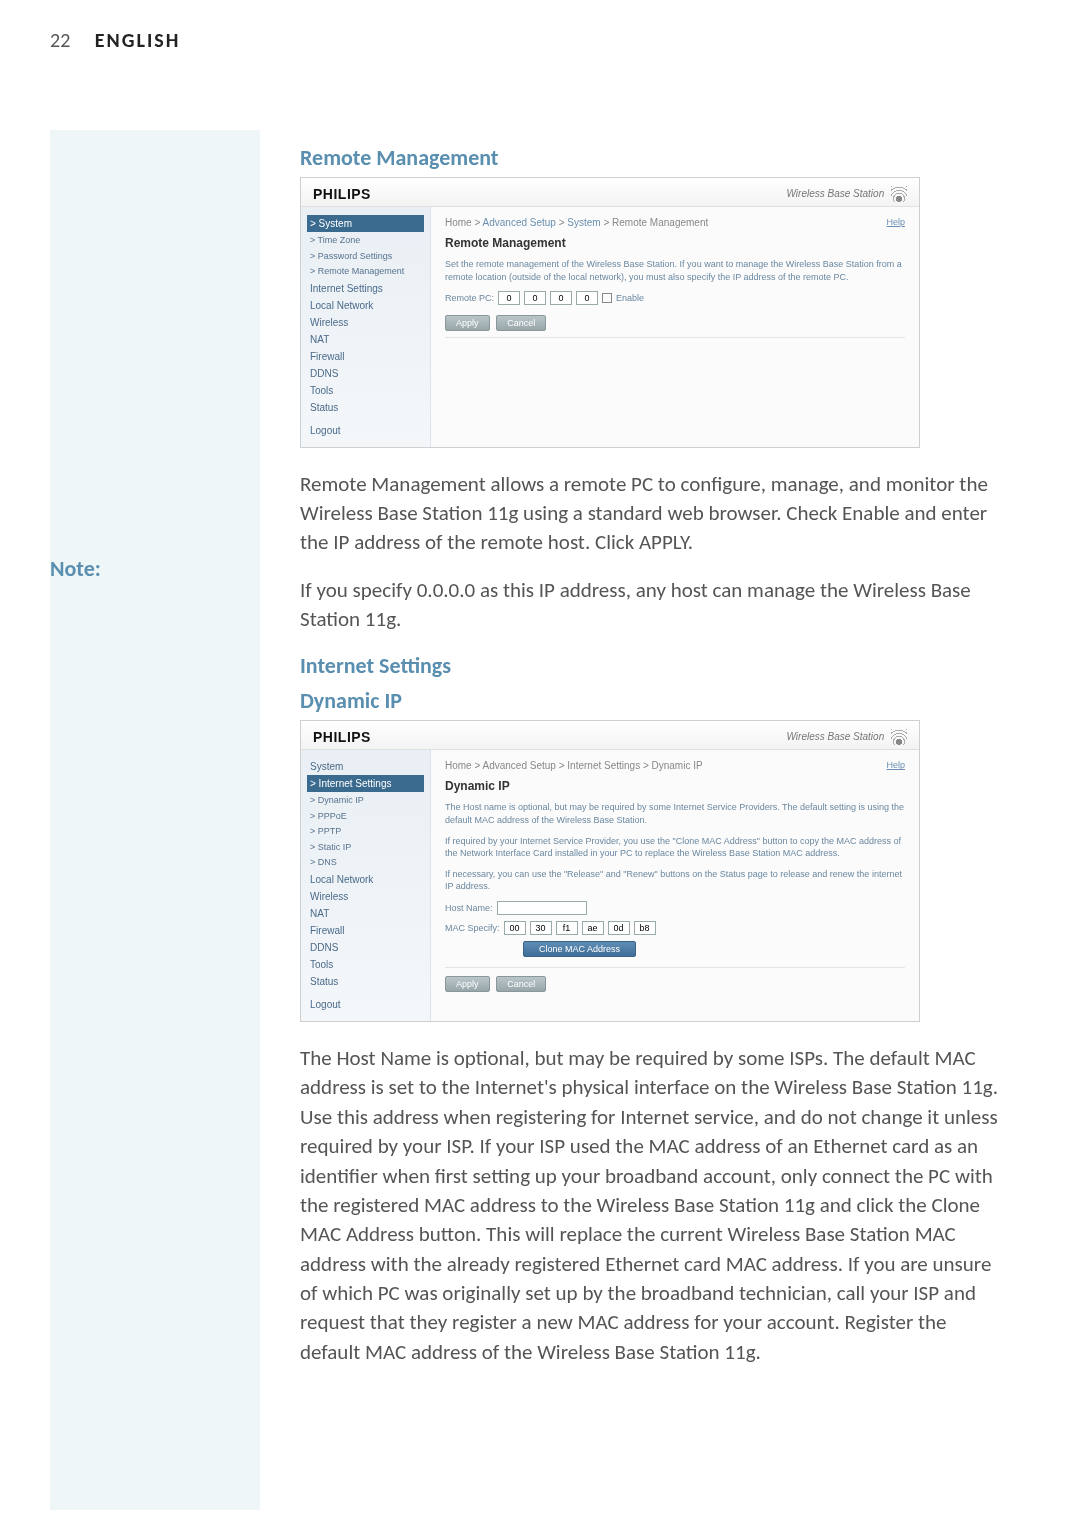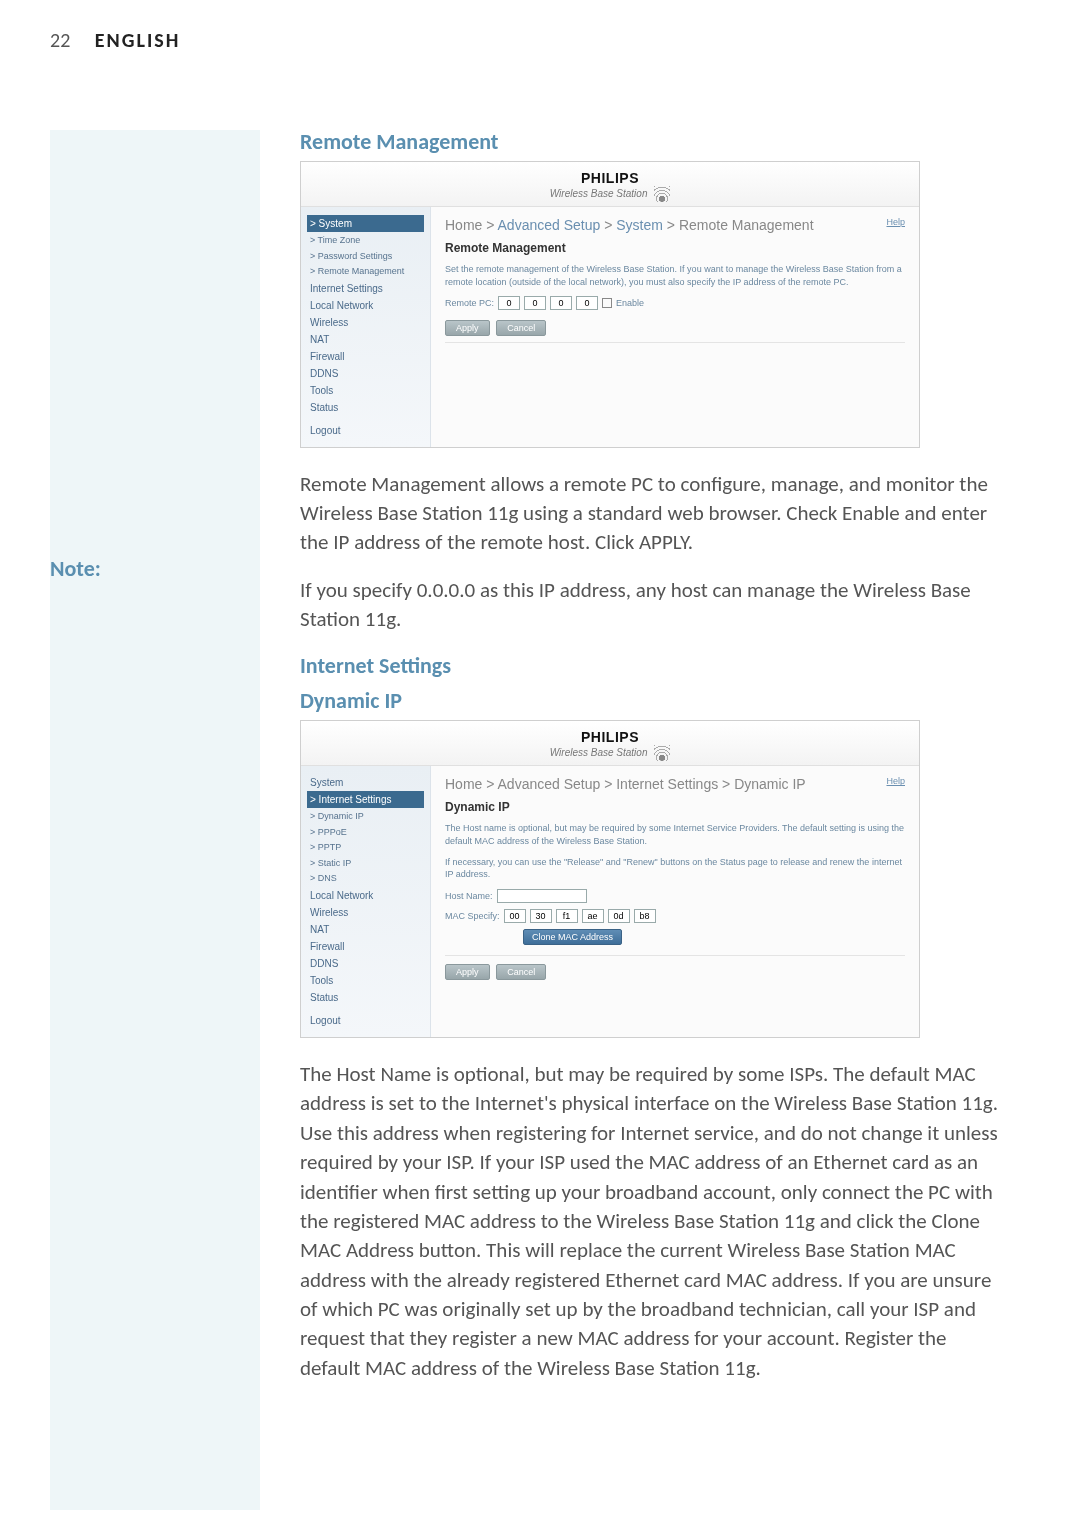--- a/index.html
+++ b/index.html
@@ -39,21 +39,21 @@
     position: absolute;
     left: 50px;
     top: 555px;
     font-weight: 700;
     color: #5a8fb0;
     font-size: 22px;
   }
   .content {
     position: absolute;
     left: 300px;
-    top: 128px;
+    top: 144px;
     width: 710px;
   }
   .section-heading {
     font-weight: 700;
     color: #5a8fb0;
     font-size: 22px;
     margin-bottom: 6px;
   }
   .body-text {
     font-size: 21px;
@@ -71,21 +71,20 @@
     font-size: 10px;
     color: #555;
   }
   .sc-header {
     display: flex;
     align-items: center;
     justify-content: space-between;
     padding: 8px 12px 4px 12px;
     border-bottom: 1px solid #e0e0e0;
     background: linear-gradient(#fff, #f3f3f3);
-    flex-direction: column;
   }
   .sc-logo {
     font-weight: 700;
     letter-spacing: 0.5px;
     font-size: 14px;
     color: #111;
   }
   .sc-brand {
     font-size: 10px;
     color: #777;
@@ -128,21 +127,21 @@
   .sc-nav .item {
     display: block;
     padding: 1px 3px;
   }
   .sc-main {
     flex: 1;
     padding: 10px 14px 16px 14px;
     background: #fbfbfb;
   }
   .sc-crumb {
-    font-size: 14px;
+    font-size: 10px;
     color: #888;
     margin-bottom: 8px;
   }
   .sc-crumb .hl { color: #6a8fb0; }
   .sc-help {
     float: right;
     font-size: 9px;
     color: #6a8fb0;
     text-decoration: underline;
     margin-left: 16px;
@@ -192,21 +191,21 @@
     padding: 2px 10px;
     border: 1px solid #8a989c;
     border-radius: 2px;
     margin-right: 4px;
   }
   .sc-btn2 {
     display: inline-block;
     background: linear-gradient(#5f8db5, #3e6e99);
     color: #fff;
     font-size: 9px;
-    padding: 2px 8px;
+    padding: 2px 15px;
     border: 1px solid #3a6286;
     border-radius: 2px;
   }
   .sc-footer-lines {
     margin-top: 6px;
     border-top: 1px solid #e4e4e4;
   }
   .block { margin-bottom: 8px; }
 </style>
 </head>
@@ -309,20 +308,21 @@
           <span class="item">DDNS</span>
           <span class="item">Tools</span>
           <span class="item">Status</span>
           <span class="item" style="margin-top:6px">Logout</span>
         </div>
         <div class="sc-main">
           <span class="sc-help">Help</span>
           <div class="sc-crumb">Home &gt; Advanced Setup &gt; Internet Settings &gt; Dynamic IP</div>
           <div class="sc-title">Dynamic IP</div>
           <div class="sc-para">The Host name is optional, but may be required by some Internet Service Providers. The default setting is using the default MAC address of the Wireless Base Station.</div>
+          <div class="sc-para">If required by your Internet Service Provider, you use the "Clone MAC Address" button to copy the MAC address of the Network Interface Card installed in your PC to replace the Wireless Base Station MAC address.</div>
           <div class="sc-para">If necessary, you can use the "Release" and "Renew" buttons on the Status page to release and renew the internet IP address.</div>
           <div class="sc-row">
             <span>Host Name:</span>
             <input class="sc-input-wide" style="">
           </div>
           <div class="sc-row">
             <span>MAC Specify:</span>
             <input class="sc-input" value="00" style="">
             <input class="sc-input" value="30" style="">
             <input class="sc-input" value="f1" style="">

